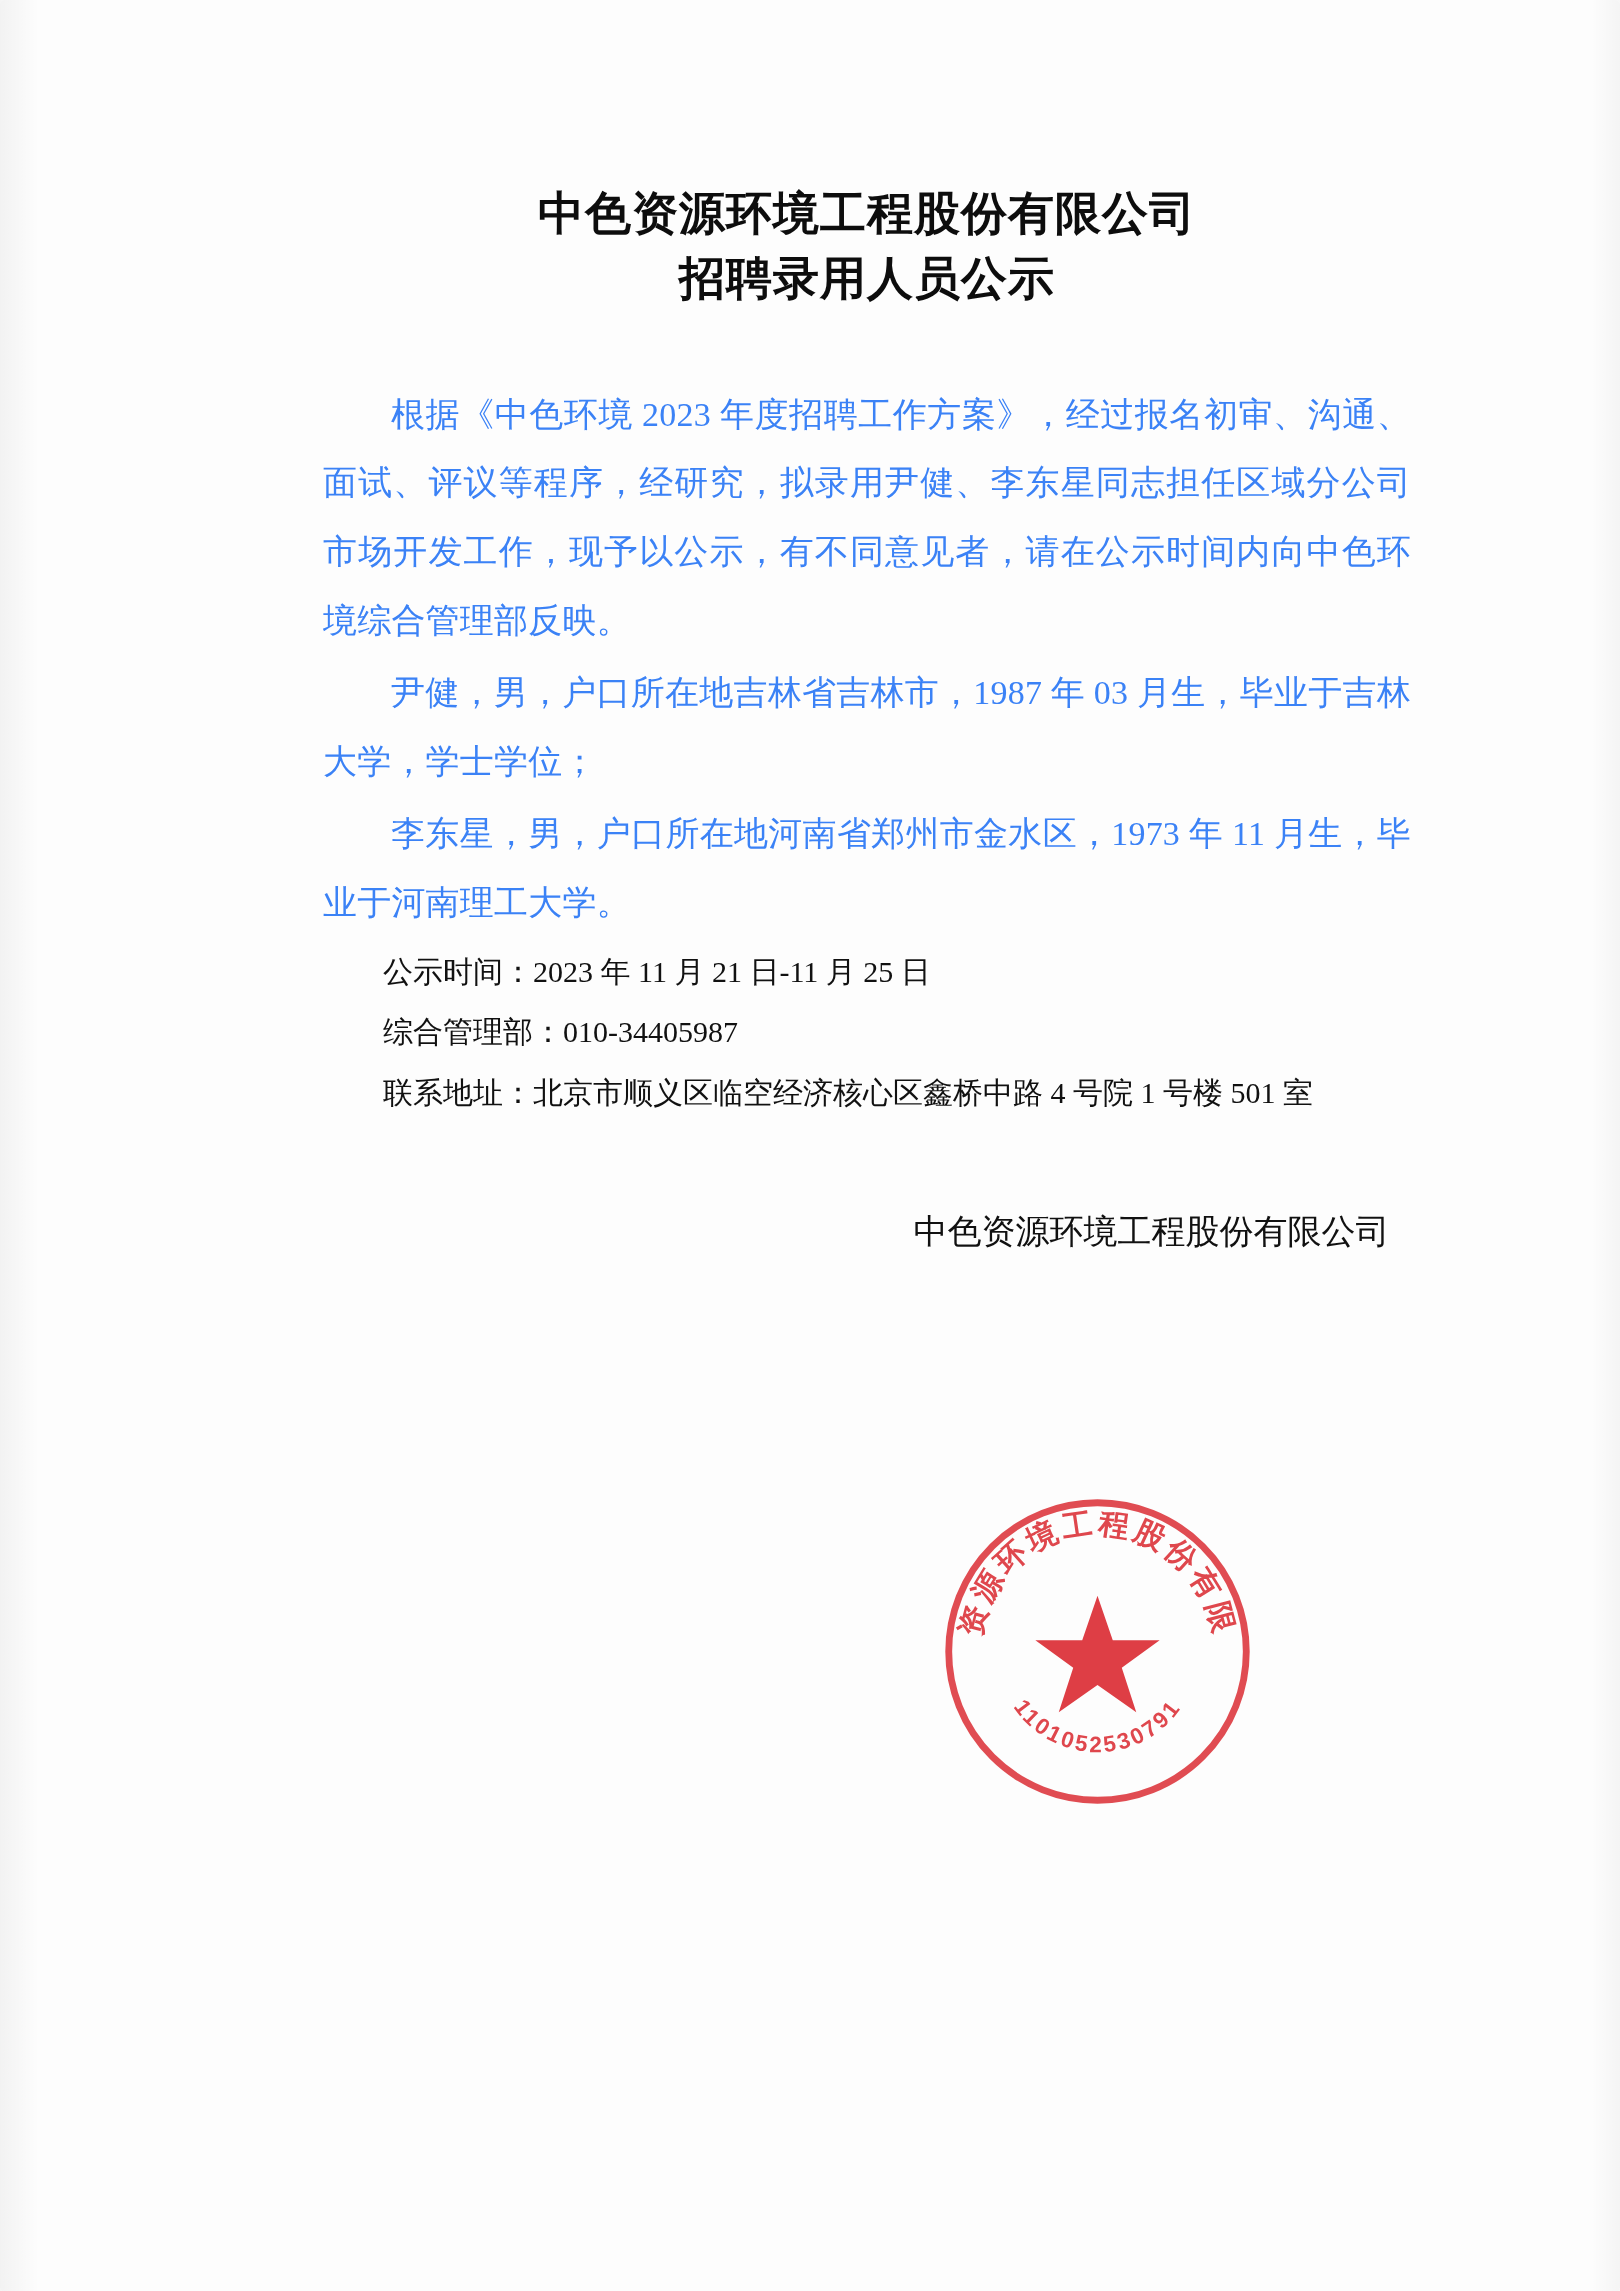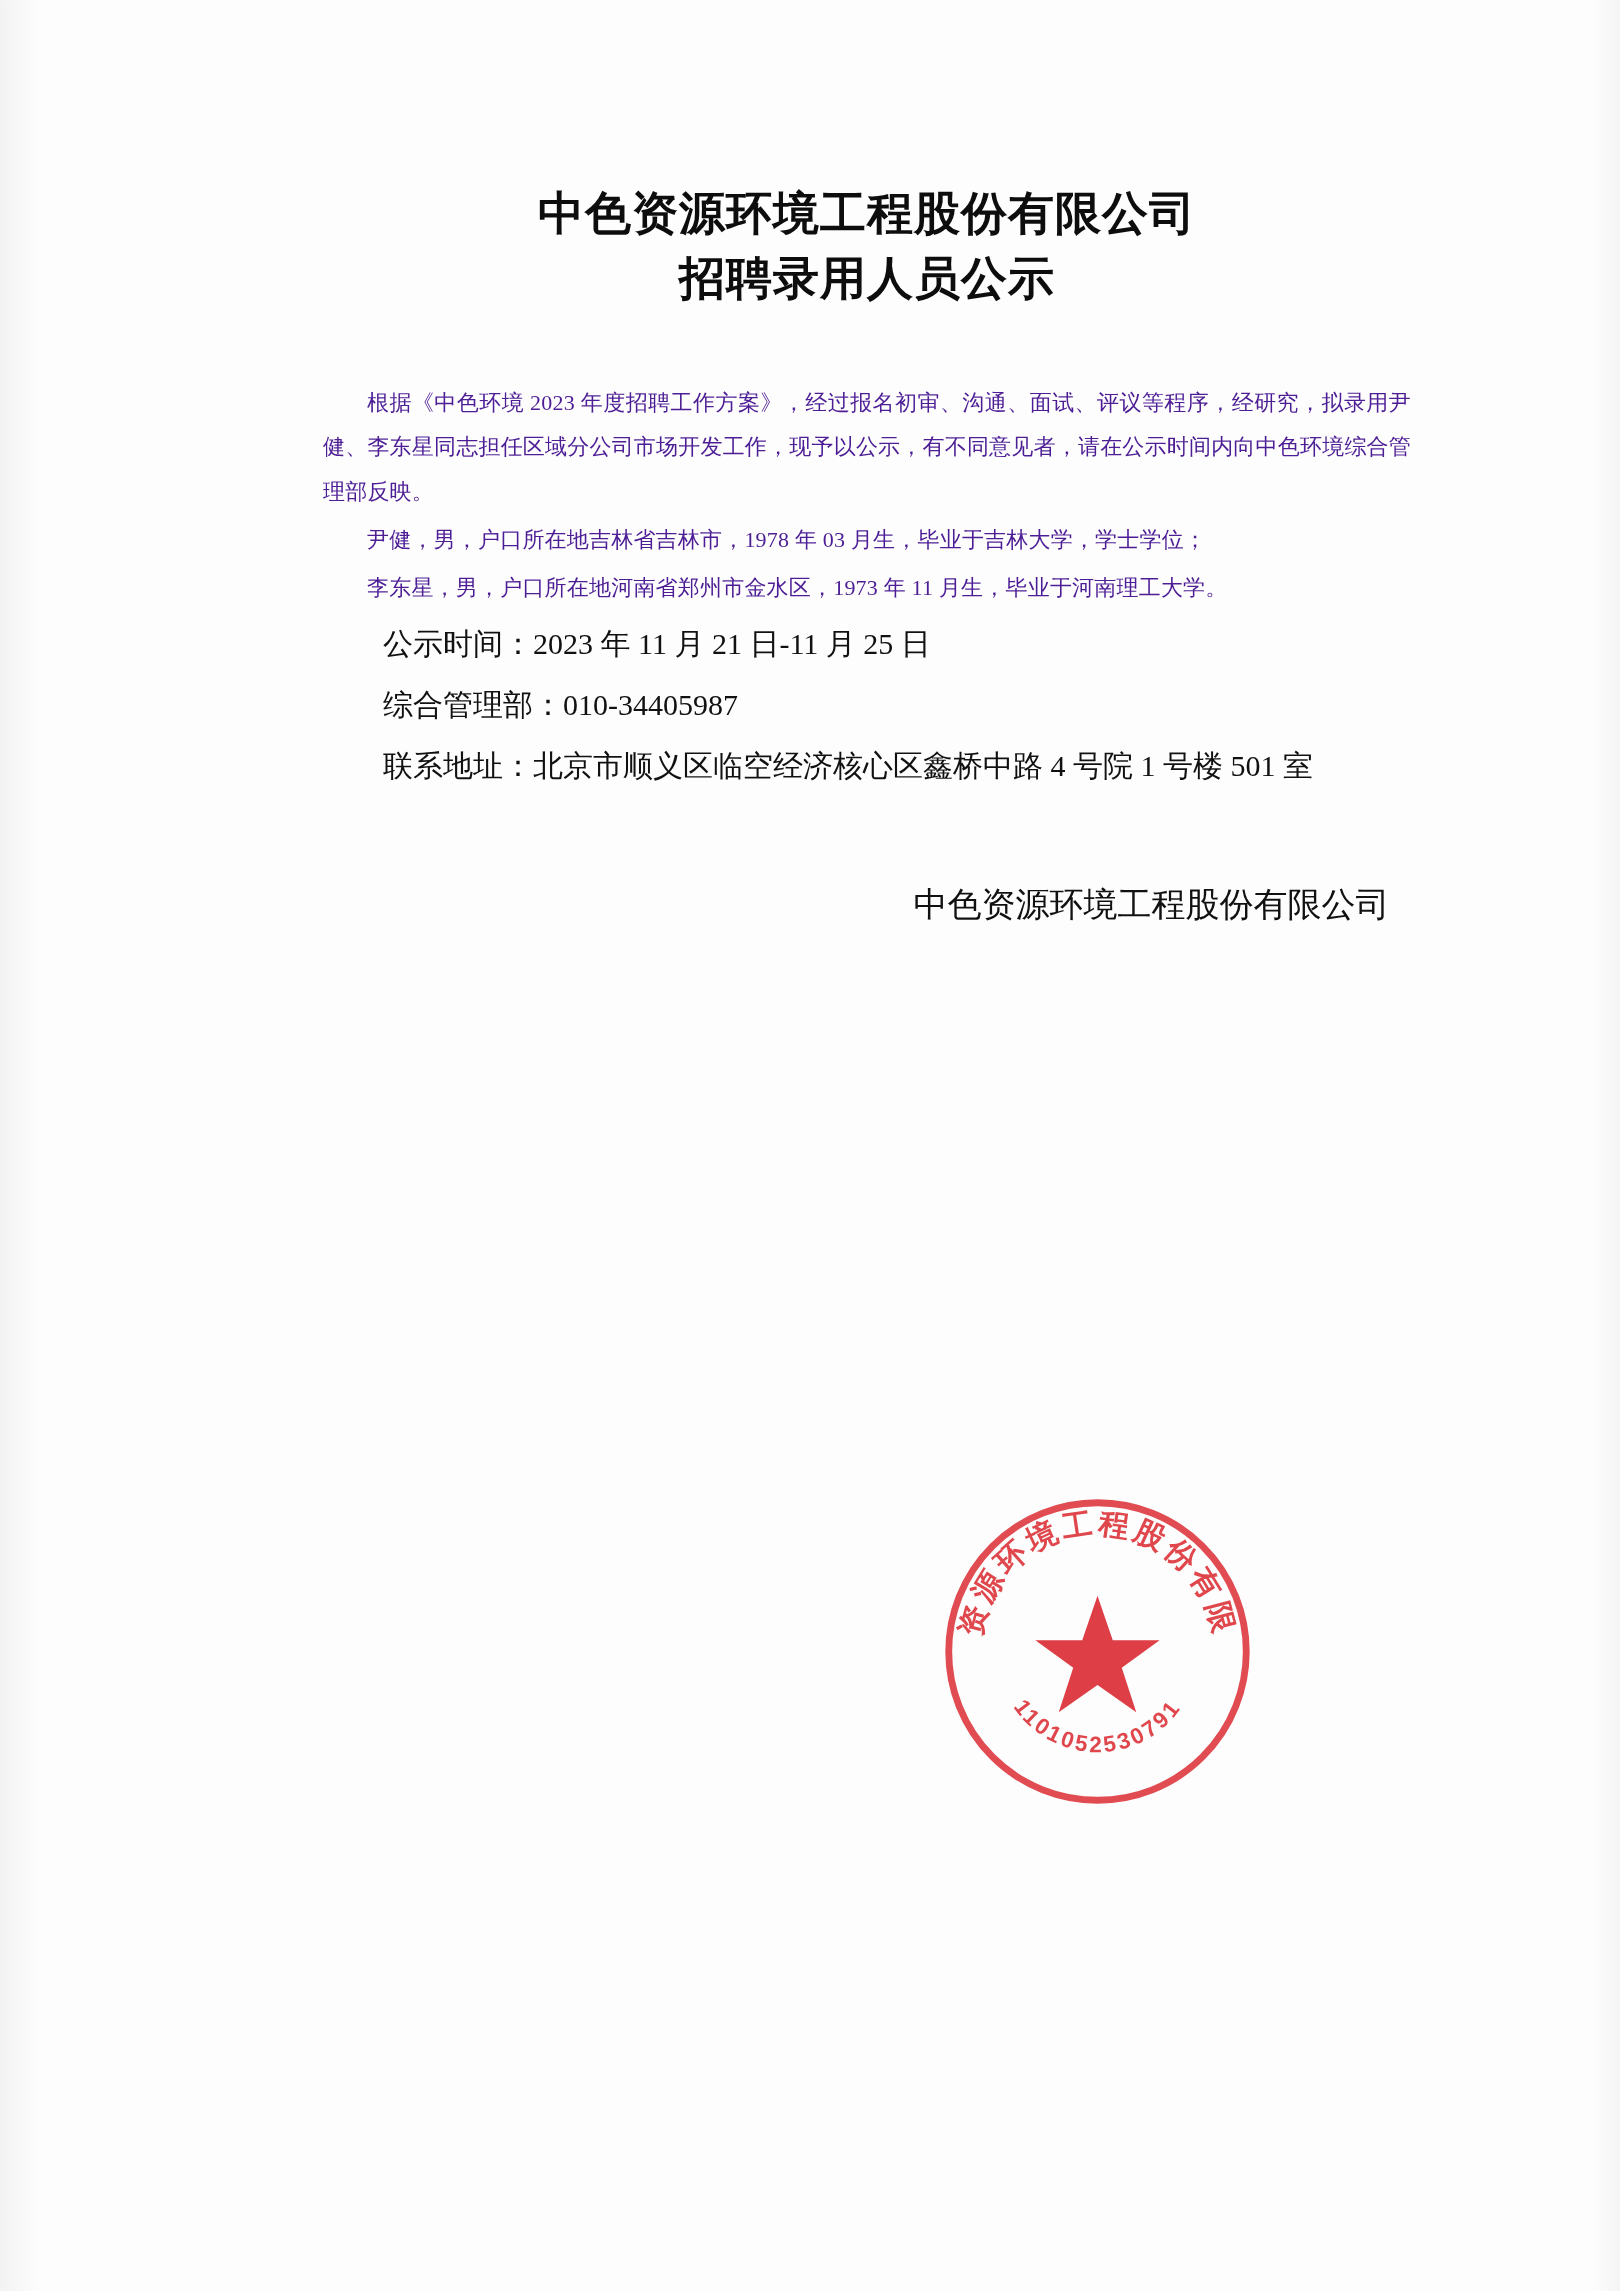--- a/index.html
+++ b/index.html
@@ -56,27 +56,27 @@
     letter-spacing: 1px;
     color: #0d0d0d;
   }
   .doc-title div { white-space: nowrap; }
 
   .body-block {
     margin-top: 69px;
   }
 
   p.para {
-    font-size: 22px;
+    font-size: 34px;
     line-height: 2.02;
     text-align: justify;
     text-justify: inter-ideograph;
     margin: 0 0 3.9px 0;
     text-indent: 2em;
-    color: #4c1d95;
+    color: #3b82f6;
     letter-spacing: 0.2px;
   }
 
   .line-item {
     font-size: 30px;
     line-height: 2.02;
     margin: 0;
     text-indent: 2em;
     color: #111111;
   }
@@ -114,21 +114,21 @@
   <div class="content">
 
     <div class="doc-title">
       <div>中色资源环境工程股份有限公司</div>
       <div>招聘录用人员公示</div>
     </div>
 
     <div class="body-block">
 
       <p class="para">根据《中色环境 2023 年度招聘工作方案》，经过报名初审、沟通、面试、评议等程序，经研究，拟录用尹健、李东星同志担任区域分公司市场开发工作，现予以公示，有不同意见者，请在公示时间内向中色环境综合管理部反映。</p>
-      <p class="para">尹健，男，户口所在地吉林省吉林市，1978 年 03 月生，毕业于吉林大学，学士学位；</p>
+      <p class="para">尹健，男，户口所在地吉林省吉林市，1987 年 03 月生，毕业于吉林大学，学士学位；</p>
       <p class="para">李东星，男，户口所在地河南省郑州市金水区，1973 年 11 月生，毕业于河南理工大学。</p>
 
       <p class="line-item">公示时间：2023 年 11 月 21 日-11 月 25 日</p>
       <p class="line-item">综合管理部：010-34405987</p>
       <p class="line-item">联系地址：北京市顺义区临空经济核心区鑫桥中路 4 号院 1 号楼 501 室</p>
 
     </div>
 
     <div class="signature">
       <div>中色资源环境工程股份有限公司</div>

